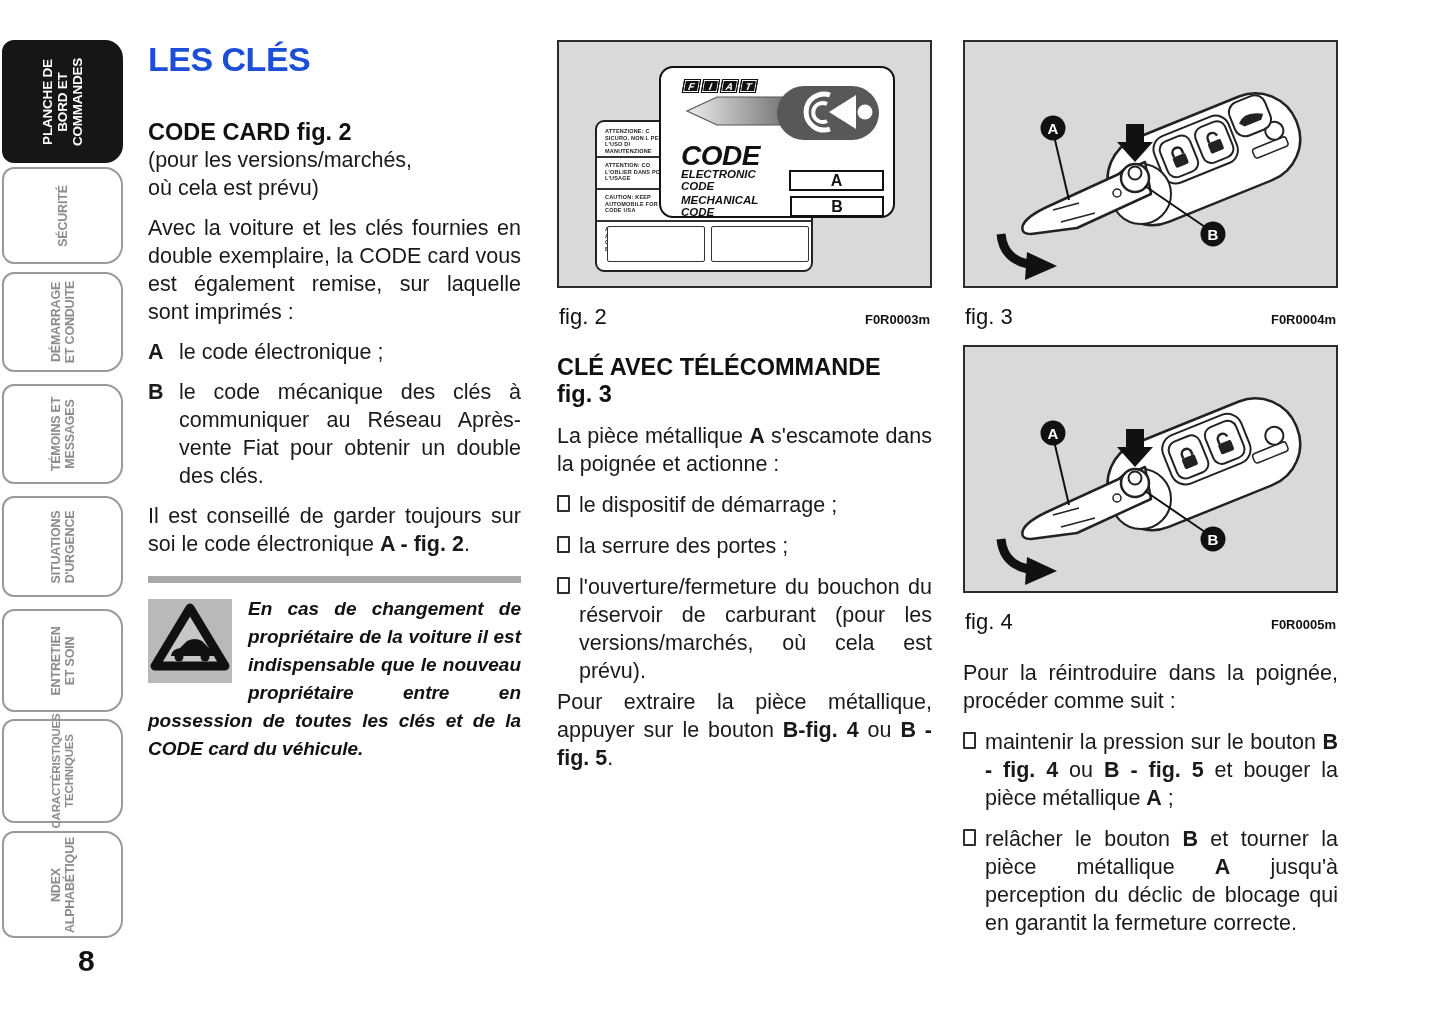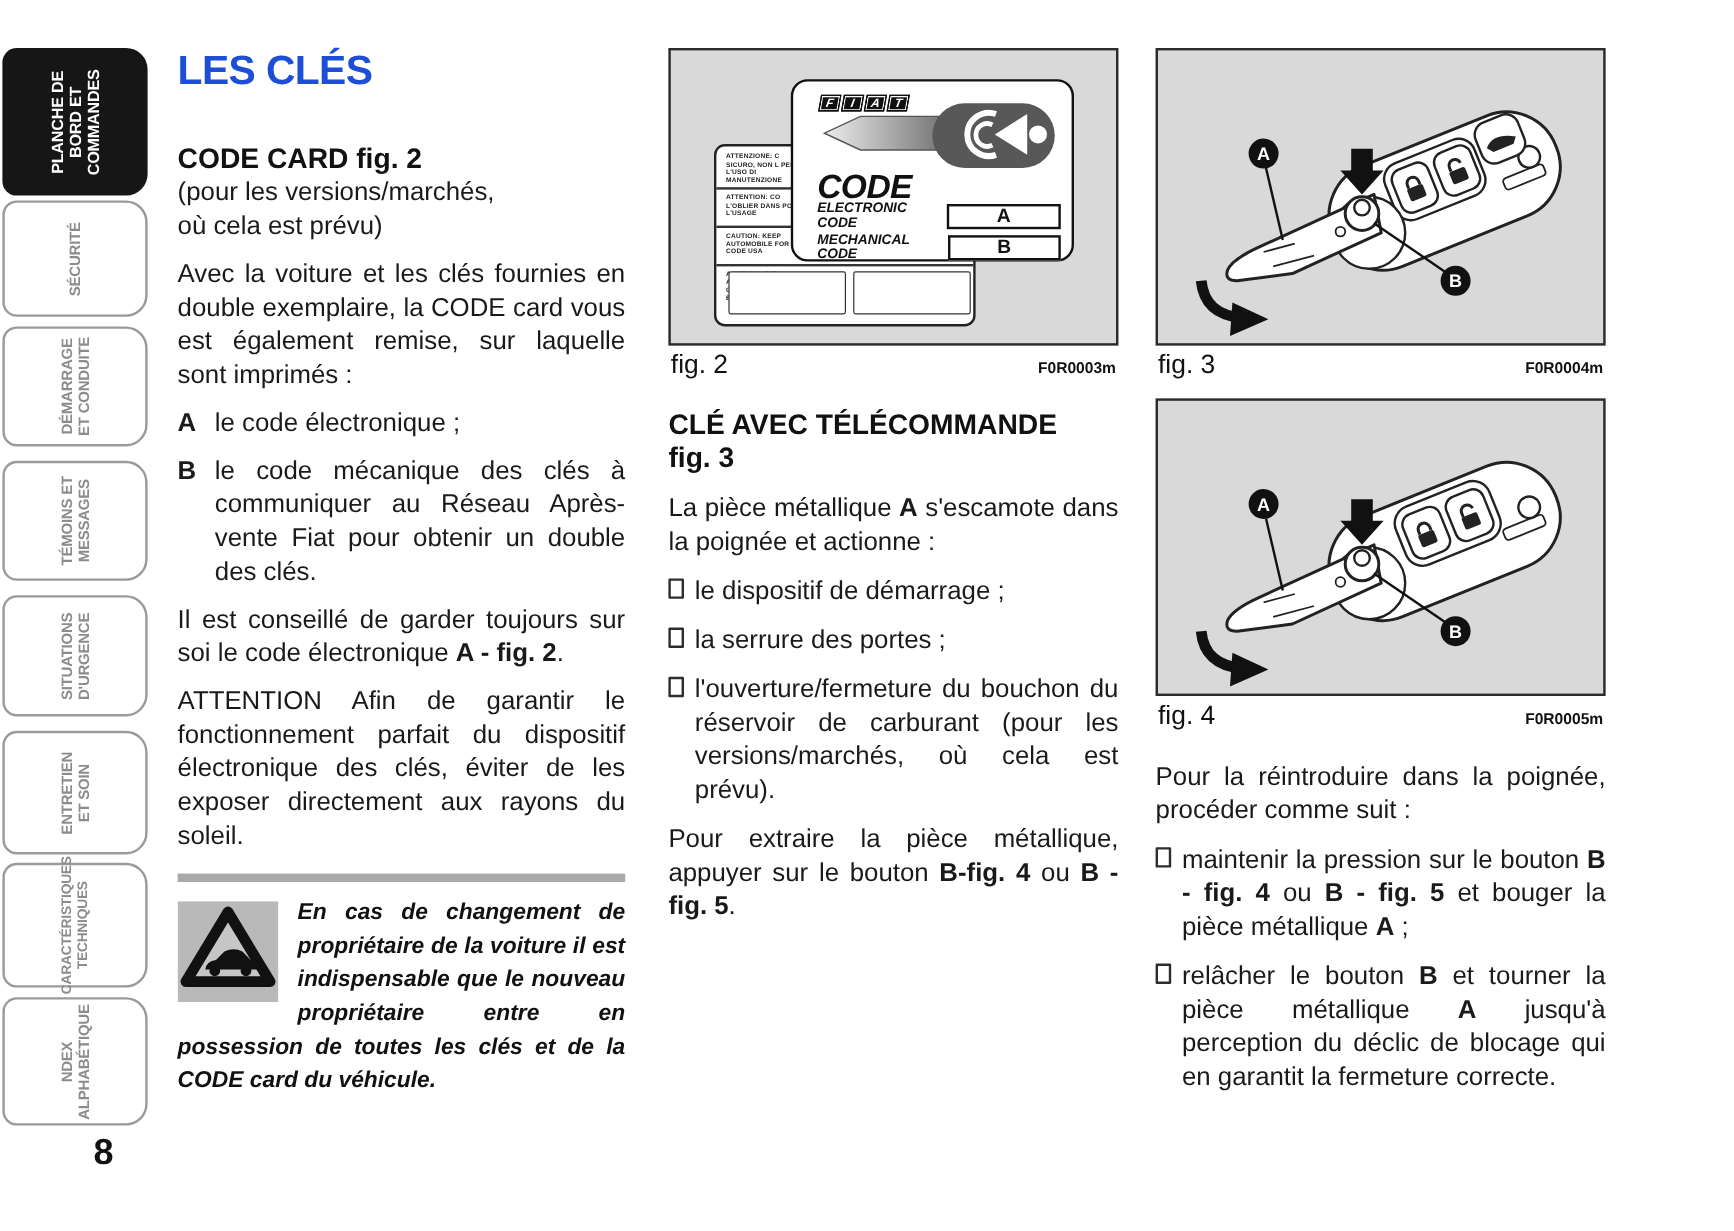--- a/index.html
+++ b/index.html
@@ -50,21 +50,21 @@
   .bullet-text { flex:1; text-align:justify; }
 
   
   .warn { margin-top:18px; }
   .warn-bar { height:7px; background:#a9a9a9; margin-bottom:12px; }
   .warn-icon { float:left; width:84px; height:84px; margin:4px 16px 22px 0; }
   .warn-text { font-size:19px; line-height:28px; font-weight:bold; font-style:italic; text-align:justify; color:#111; }
 
   
   .figbox { position:relative; background:#d9d9d9; border:2px solid #2b2b2b; width:375px; height:248px; overflow:hidden; }
-  .figcap { display:flex; justify-content:space-between; align-items:baseline; margin-top:3px; padding:0 2px; }
+  .figcap { display:flex; justify-content:space-between; align-items:baseline; margin-top:16px; padding:0 2px; }
   .figcap-label { font-size:22px; color:#111; }
   .figcap-code { font-size:13px; font-weight:bold; color:#111; }
   .fig-gap { margin-top:15px; }
 
   
   .backcard {
     position:absolute; left:36px; top:78px; width:218px; height:152px;
     background:#fff; border:2px solid #222; border-radius:9px;
   }
   .bc-block { position:absolute; left:8px; width:64px; font-size:5.5px; line-height:6.5px; font-weight:bold; color:#222; letter-spacing:0.2px; }
@@ -162,21 +162,20 @@
       <span class="kv-marker">A</span>
       <span class="kv-text">le code électronique ;</span>
     </div>
     <div class="kv">
       <span class="kv-marker">B</span>
       <span class="kv-text">le code mécanique des clés à communiquer au Réseau Après-vente Fiat pour obtenir un double des clés.</span>
     </div>
 
     <p class="body-p"><span>Il est conseillé de garder toujours sur soi le code électronique </span><b>A - fig. 2</b><span>.</span></p>
 
-    <p class="body-p">ATTENTION Afin de garantir le fonctionnement parfait du dispositif électronique des clés, éviter de les exposer directement aux rayons du soleil.</p>
 
     <div class="warn">
       <div class="warn-bar"></div>
       <div>
         <div class="warn-icon">
           <svg width="84" height="84" viewBox="0 0 84 84">
             <rect width="84" height="84" fill="#b9b9b9"></rect>
             <path d="M42,9 L77,67 L7,67 Z" fill="#c6c6c6" stroke="#111" stroke-width="9" stroke-linejoin="round"></path>
             <path d="M23,57 q1,-7 9,-8 l7,-7 q8,-4 15,0 l7,7 q7,1 7,8 z" fill="#111"></path>
             <circle cx="31" cy="58" r="4.5" fill="#111"></circle>
@@ -253,21 +252,21 @@
     </div>
     <div class="bullet">
       <span class="sq"></span>
       <span class="bullet-text">la serrure des portes ;</span>
     </div>
     <div class="bullet">
       <span class="sq"></span>
       <span class="bullet-text">l'ouverture/fermeture du bouchon du réservoir de carburant (pour les versions/marchés, où cela est prévu).</span>
     </div>
 
-    <p class="body-p" style="margin-top:13px"><span>Pour extraire la pièce métallique, appuyer sur le bouton </span><b>B-fig. 4</b><span> ou </span><b>B - fig. 5</b><span>.</span></p>
+    <p class="body-p" style="margin-top:3px"><span>Pour extraire la pièce métallique, appuyer sur le bouton </span><b>B-fig. 4</b><span> ou </span><b>B - fig. 5</b><span>.</span></p>
   </div>
 
   <div class="col col3">
 
     <div class="figbox">
       <svg class="keysvg" width="371" height="244" viewBox="0 0 371 244">
         <g transform="rotate(-22 240 120)">
           <rect x="140" y="72" width="200" height="90" rx="44" fill="#fff" stroke="#222" stroke-width="2.5"></rect>
           <rect x="288" y="126" width="36" height="10" rx="3" fill="none" stroke="#222" stroke-width="1.5"></rect>
           <circle cx="316" cy="117" r="9" fill="#fff" stroke="#222" stroke-width="2"></circle>

